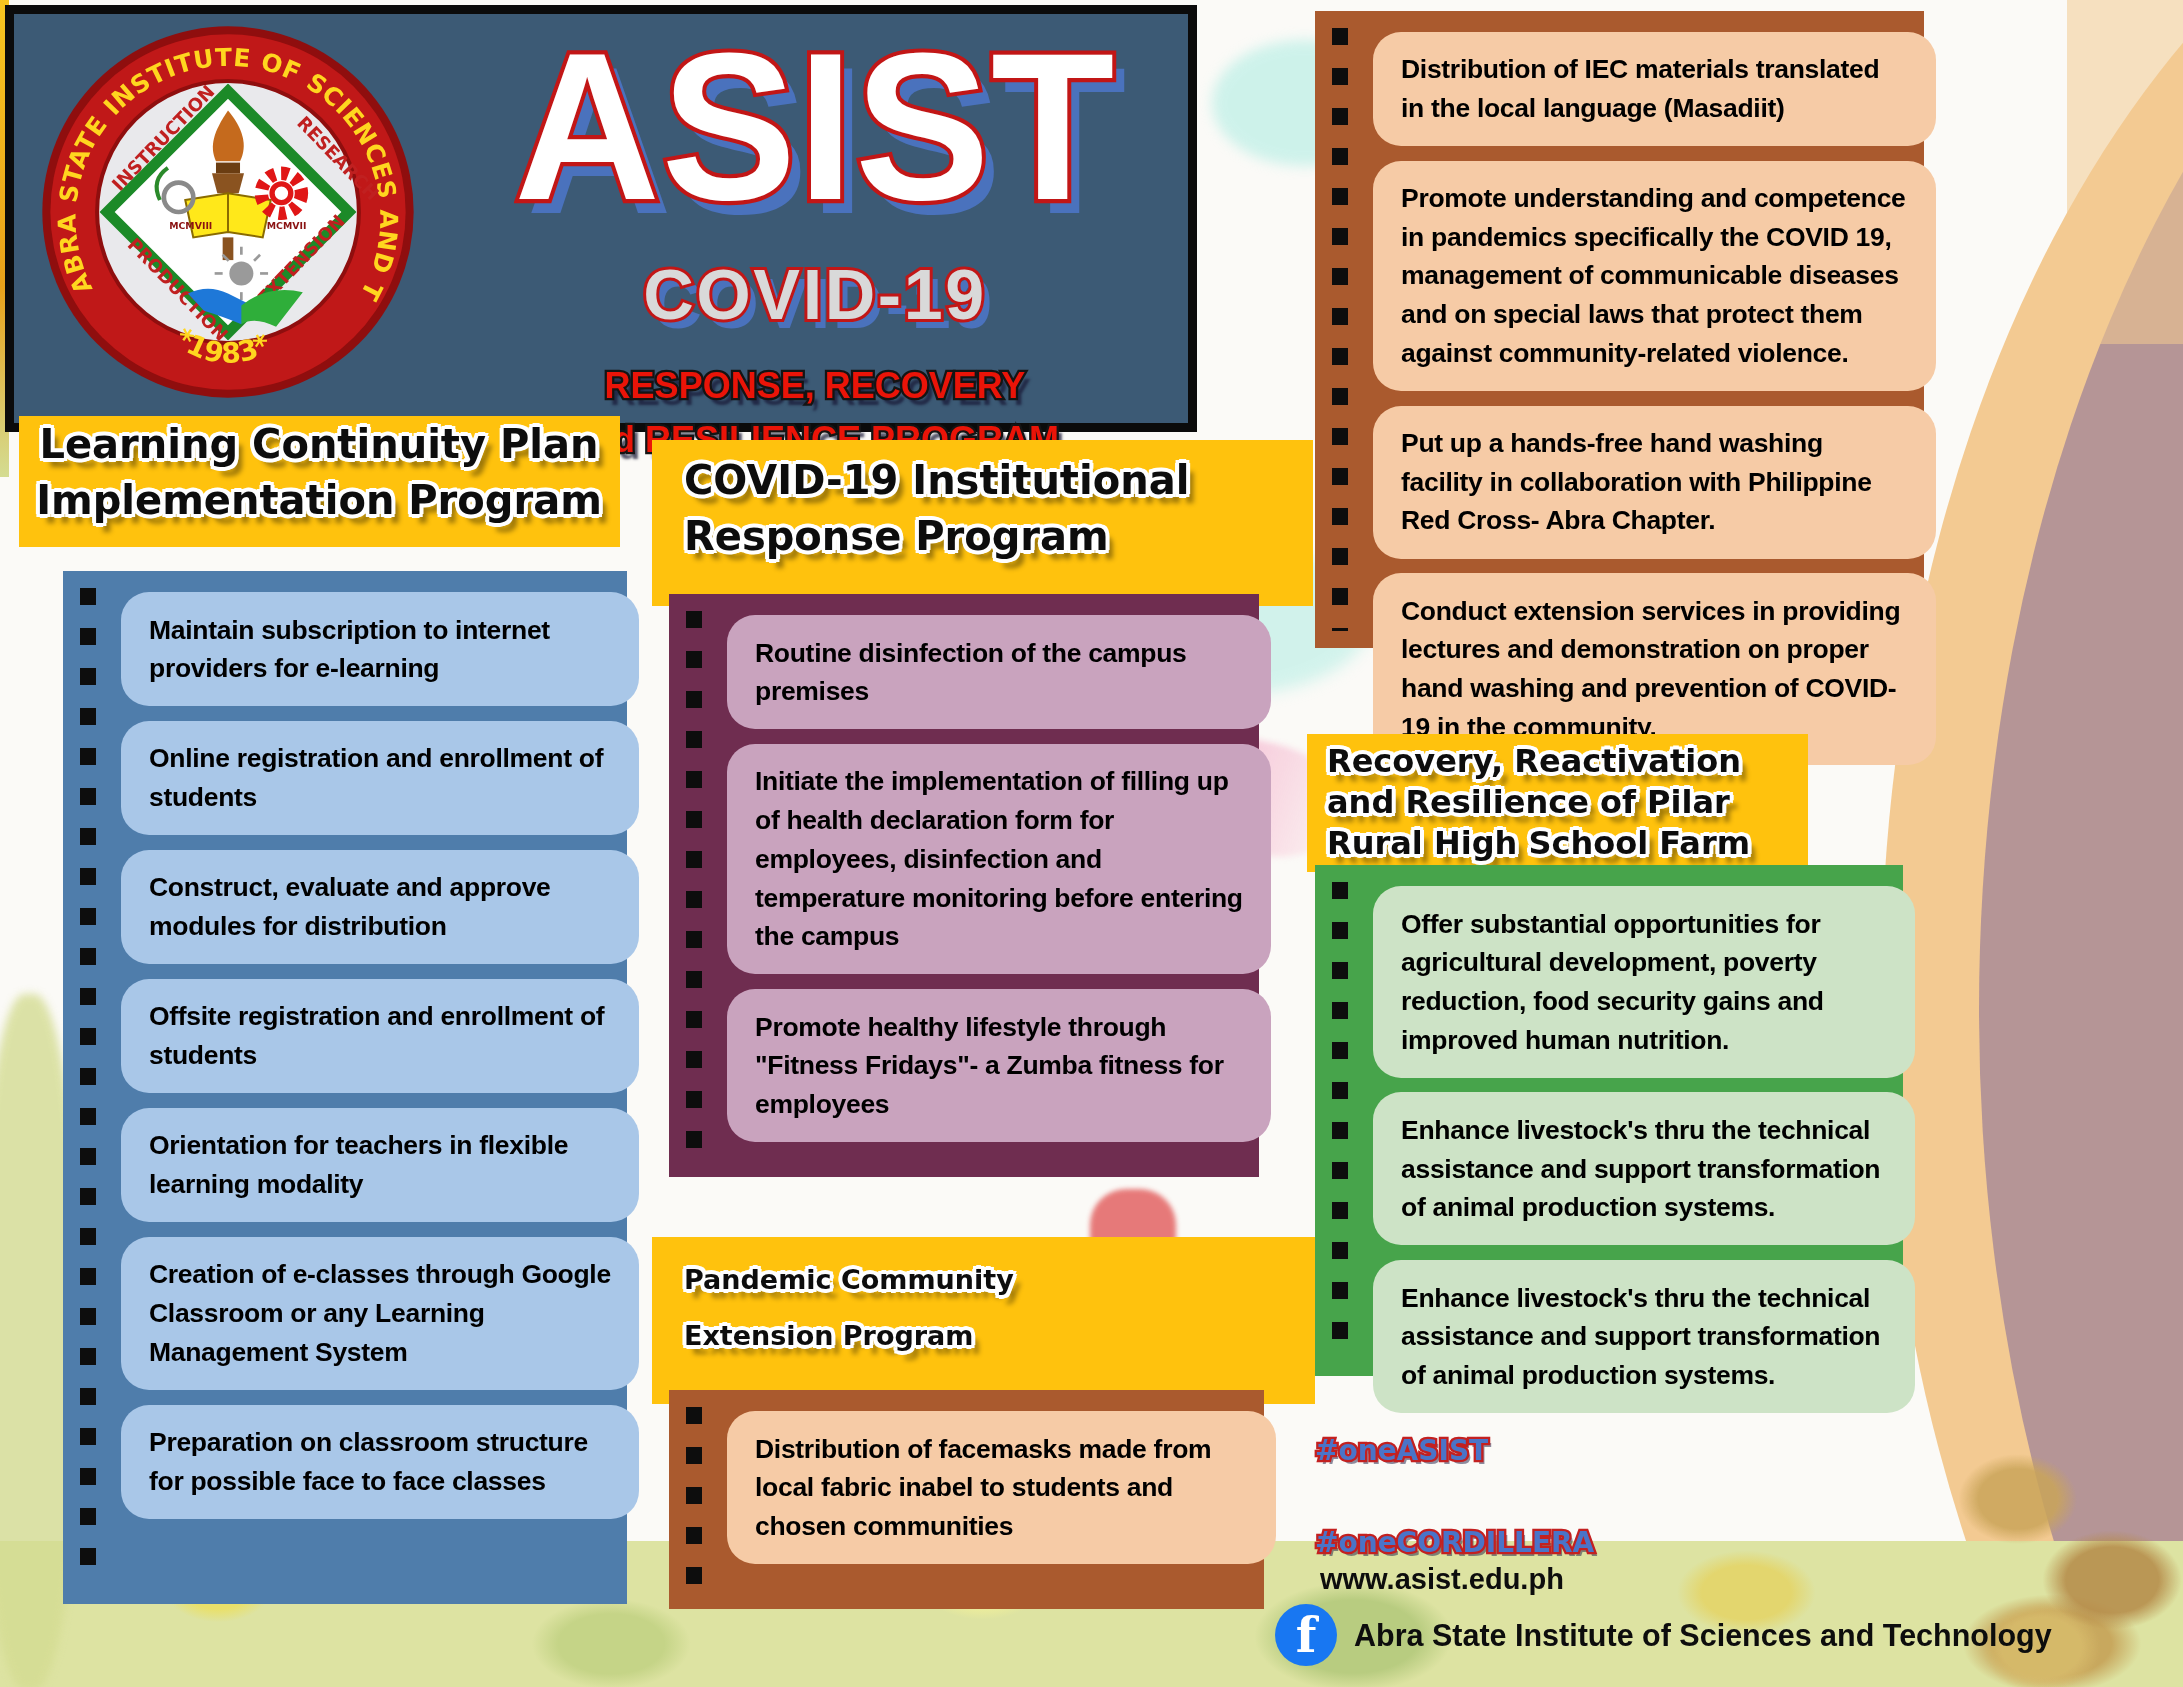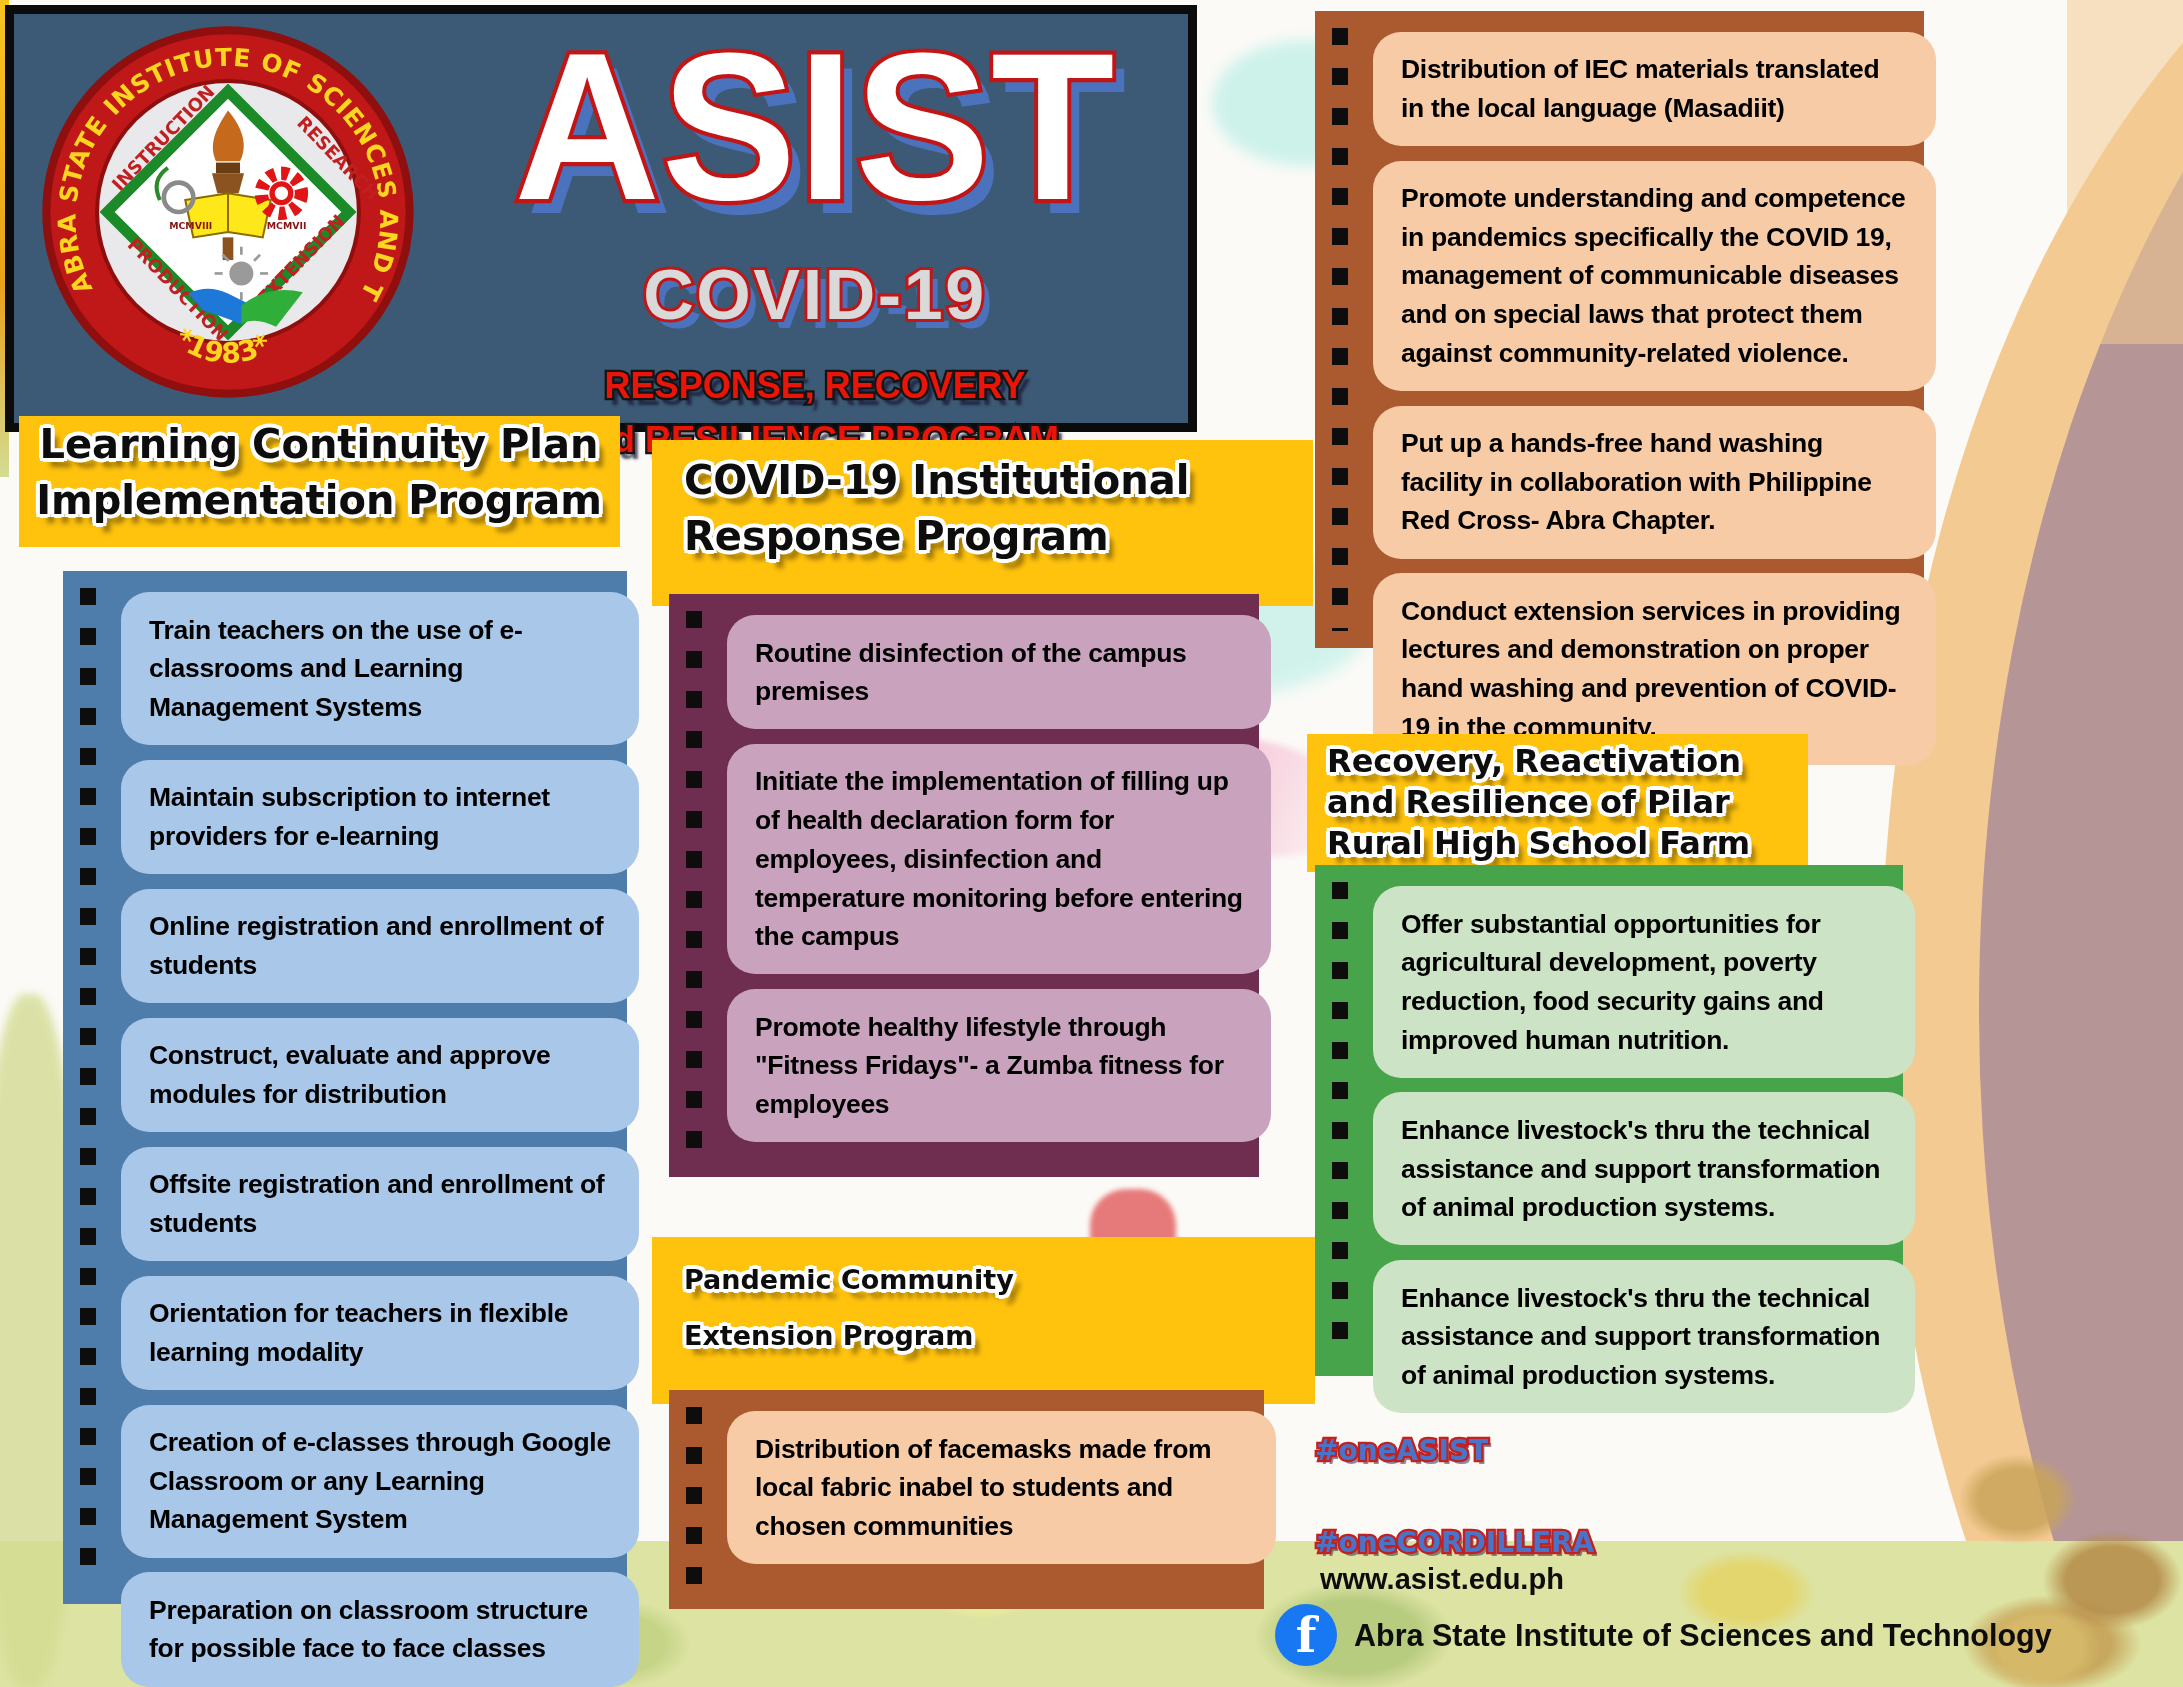--- a/index.html
+++ b/index.html
@@ -204,21 +204,20 @@
     </div>
   </div>
 
   <div id="learning-header" class="abs ysec">
     <div>Learning Continuity Plan</div>
     <div>Implementation Program</div>
   </div>
   <div id="learning-container" class="abs strip-box">
     <div class="filmstrip"></div>
     <div class="items">
-      <div class="card">Train teachers on the use of e-classrooms and Learning Management Systems</div>
       <div class="card">Maintain subscription to internet providers for e-learning</div>
       <div class="card">Online registration and enrollment of students</div>
       <div class="card">Construct, evaluate and approve modules for distribution</div>
       <div class="card">Offsite registration and enrollment of students</div>
       <div class="card">Orientation for teachers in flexible learning modality</div>
       <div class="card">Creation of e-classes through Google Classroom or any Learning Management System</div>
       <div class="card">Preparation on classroom structure for possible face to face classes</div>
     </div>
   </div>
 

